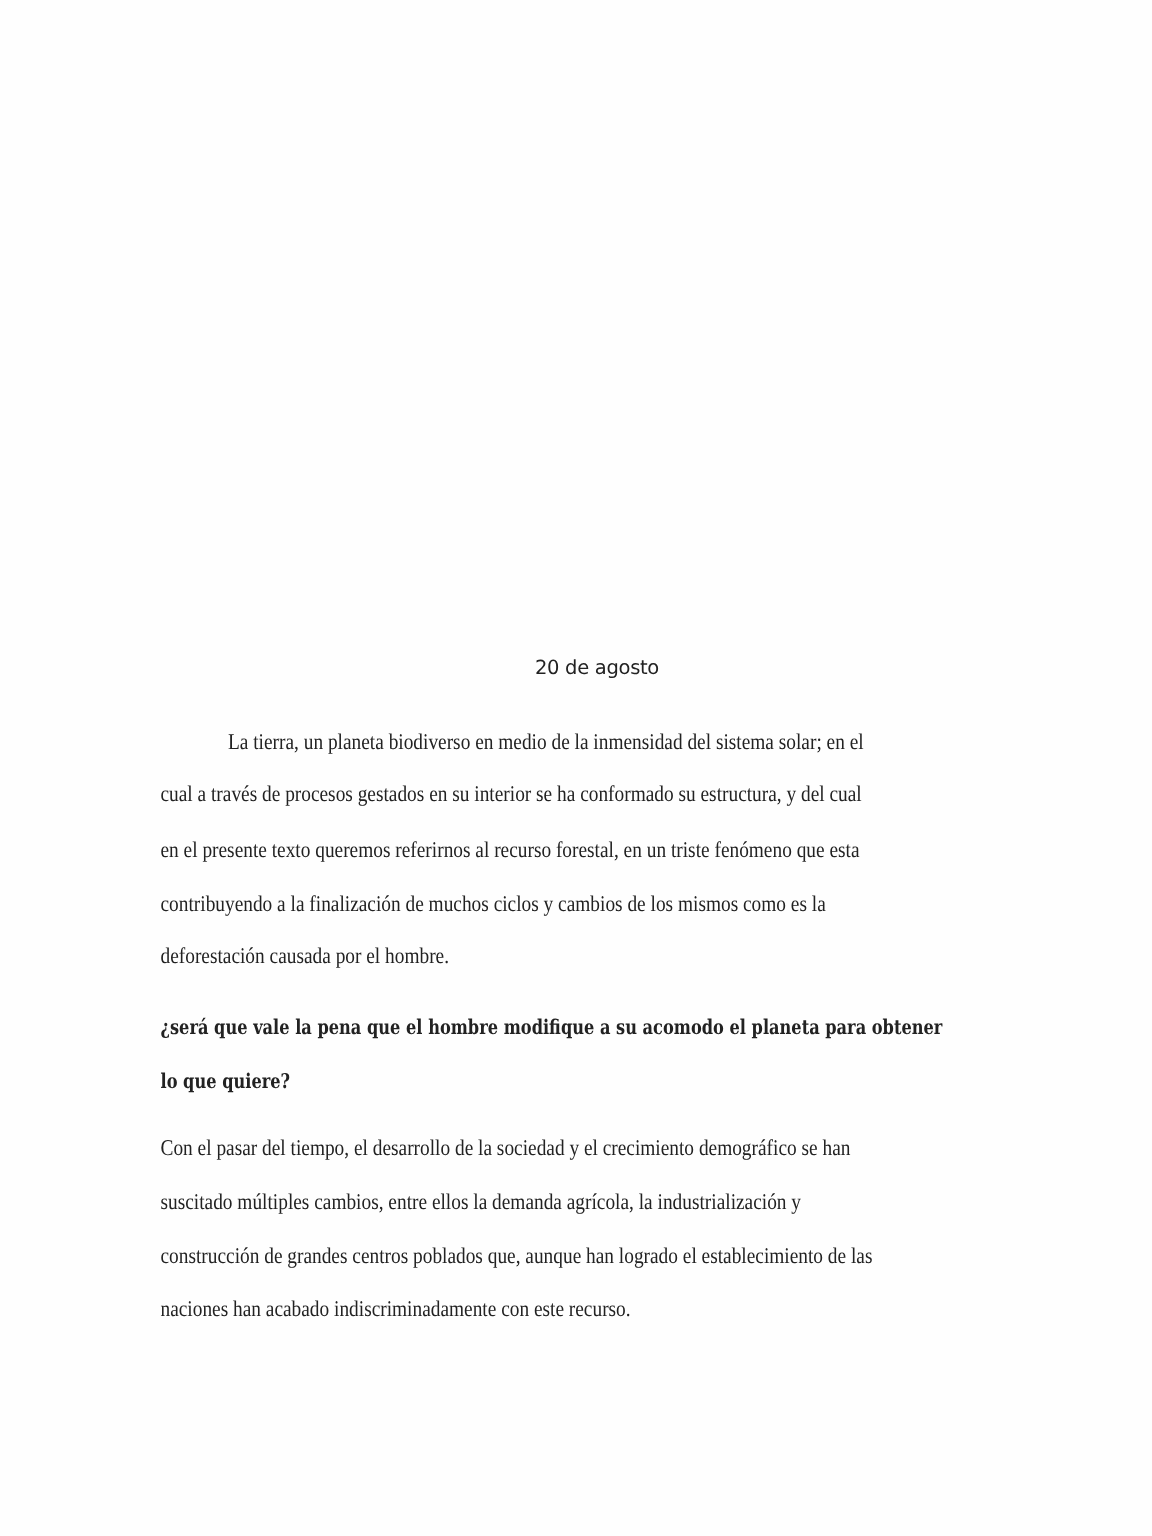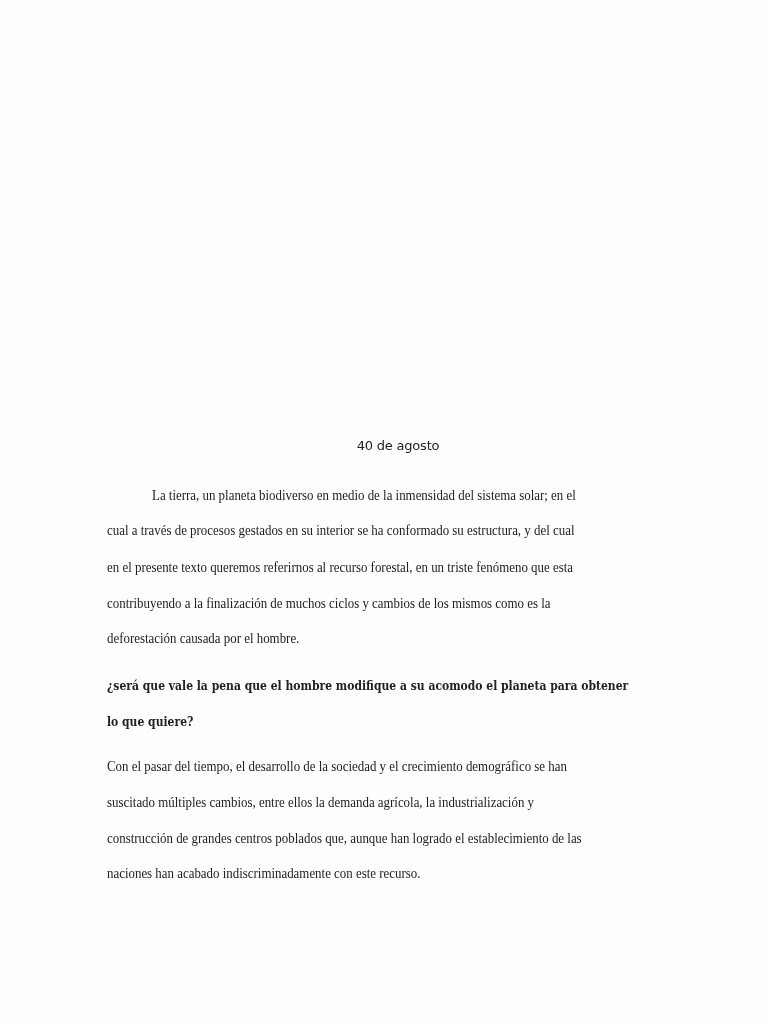--- a/index.html
+++ b/index.html
@@ -51,21 +51,21 @@
       font-size: 13.5px;
       transform: scaleX(0.80);
     }
   </style>
 </head>
 <body>
 
 <div class="page">
 
   <div class="date">
-    <span style="position:relative;left:14px;">40 de agosto</span>
+    <span style="position:relative;left:14px;">20 de agosto</span>
   </div>
 
   <div>
     <div class="line indent" style="top:486px;">La tierra, un planeta biodiverso en medio de la inmensidad del sistema solar; en el</div>
     <div class="line" style="top:521px;">cual a través de procesos gestados en su interior se ha conformado su estructura, y del cual</div>
     <div class="line" style="top:558px;">en el presente texto queremos referirnos al recurso forestal, en un triste fenómeno que esta</div>
     <div class="line" style="top:594px;">contribuyendo a la finalización de muchos ciclos y cambios de los mismos como es la</div>
     <div class="line" style="top:629px;">deforestación causada por el hombre.</div>
   </div>
 

